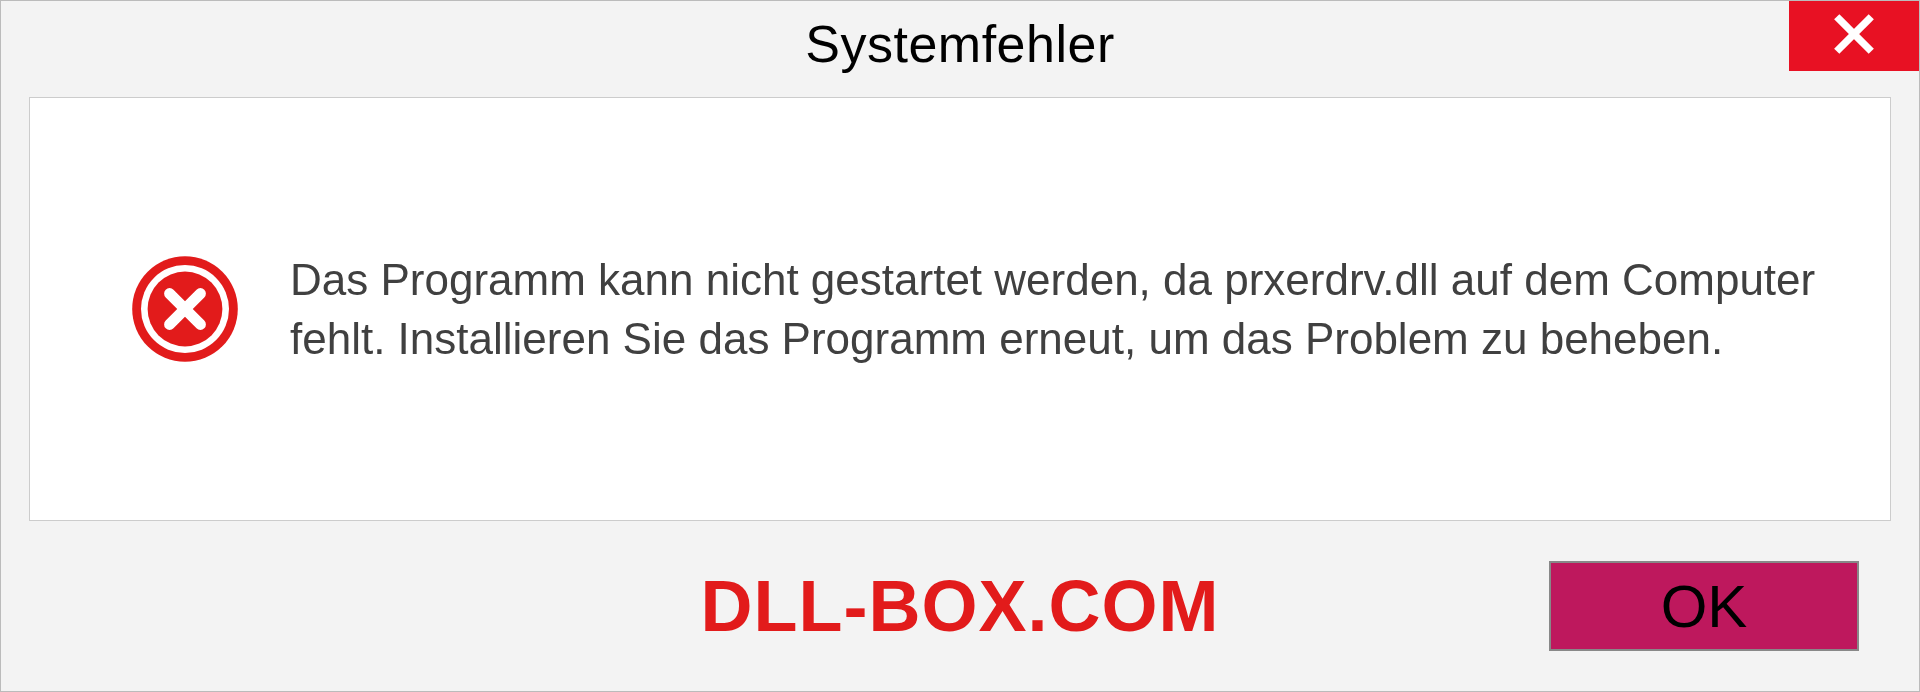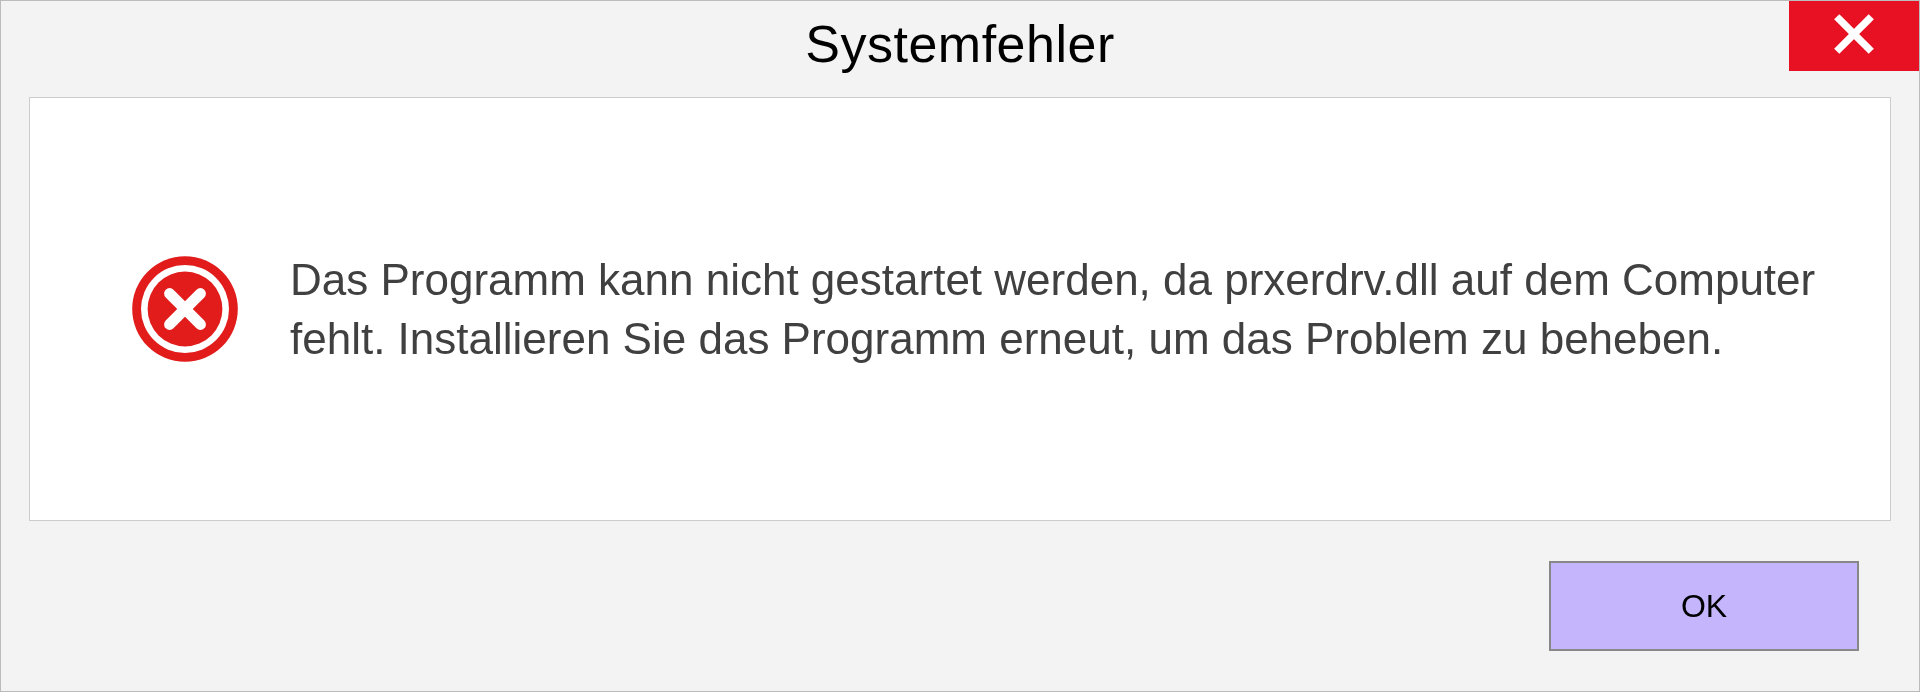--- a/index.html
+++ b/index.html
@@ -89,23 +89,23 @@
       font-size: 72px;
       font-weight: 900;
       color: #e21b1b;
       letter-spacing: 1px;
       font-family: Arial, Helvetica, sans-serif;
       white-space: nowrap;
     }
     .ok-button {
       width: 310px;
       height: 90px;
-      background: #c4b5fd;
+      background: #be185d;
       border: 2px solid #888888;
-      font-size: 32px;
+      font-size: 60px;
       color: #000000;
       display: flex;
       align-items: center;
       justify-content: center;
       cursor: pointer;
       font-family: Arial, Helvetica, sans-serif;
     }
   </style>
 </head>
 <body>
@@ -131,18 +131,19 @@
         <circle cx="50" cy="50" r="40" fill="#ffffff"></circle>
         <circle cx="50" cy="50" r="34" fill="#e21b1b"></circle>
         <line x1="36" y1="36" x2="64" y2="64" stroke="#ffffff" stroke-width="10" stroke-linecap="round"></line>
         <line x1="64" y1="36" x2="36" y2="64" stroke="#ffffff" stroke-width="10" stroke-linecap="round"></line>
       </svg>
     </div>
     <div class="message-text">Das Programm kann nicht gestartet werden, da prxerdrv.dll auf dem Computer fehlt. Installieren Sie das Programm erneut, um das Problem zu beheben.</div>
   </div>
 
   <div class="button-bar">
+    <div class="watermark">DLL-BOX.COM</div>
     <div class="ok-button">
       <span>OK</span>
     </div>
   </div>
 
 </div>
 
 </body></html>

